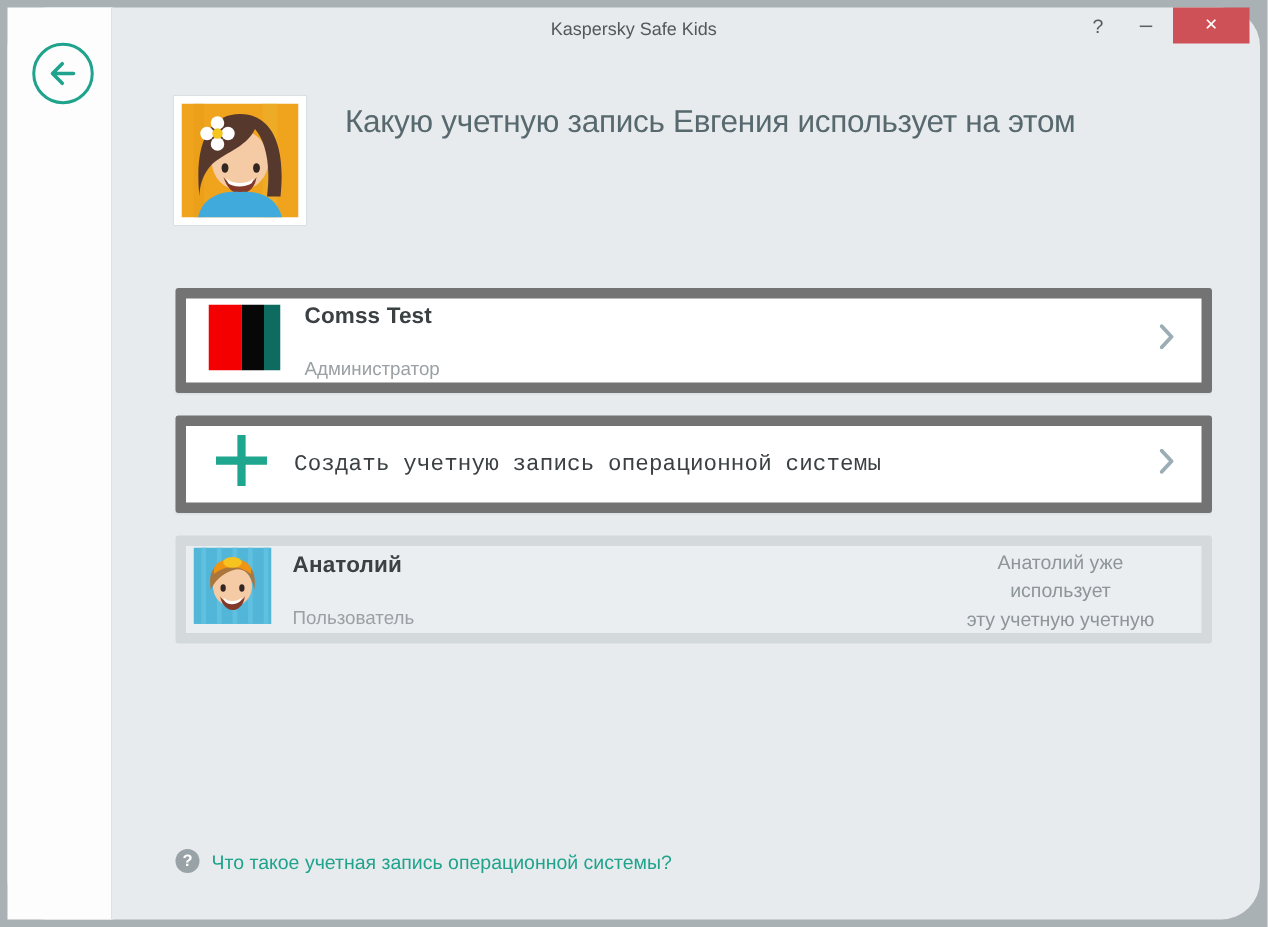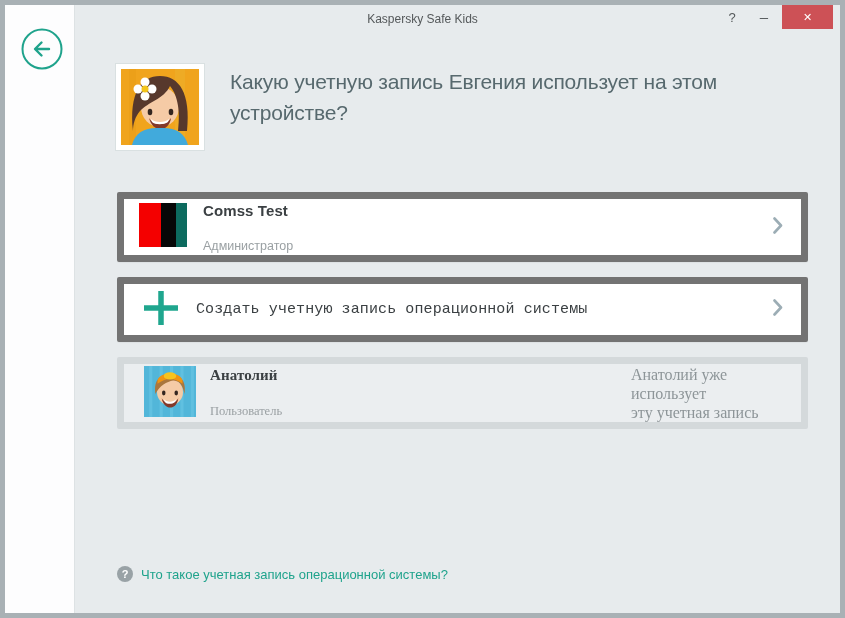--- a/index.html
+++ b/index.html
@@ -10,20 +10,21 @@
   .stage {
     position:relative;
     width:845px; height:618px;
     background:#a9b1b5; 
     overflow:hidden;
   }
   .inner {
     position:absolute; left:5px; top:5px;
     width:835px; height:608px;
     background:#e7ebed;
+    border-radius:26px;
   }
   
   .sidebar {
     position:absolute; left:0; top:0; bottom:0; width:70px;
     background:#fdfdfe;
     border-right:1px solid #dde2e4;
   }
   .back-btn {
     position:absolute; left:16px; top:23px; width:42px; height:42px;
     cursor:pointer; background:none; border:none; padding:0;
@@ -80,40 +81,39 @@
     cursor:pointer;
   }
   .card-admin  { top:187px; height:70px; }
   .card-create { top:272px; height:65px; }
   .card-user   {
     top:352px; height:72px;
     background:#ebeef0;
     border-color:#d4d9db;
     box-shadow:none;
     cursor:default;
-    padding-left:20px;
-    font-family:Liberation Serif, serif;
+    padding-left:5px;
   }
   .card-icon { flex:0 0 auto; display:block; }
   .card-text { margin-left:16px; }
   .card-user .card-text { margin-left:14px; }
   .card-title {
     font-size:15px; color:#3b4043; font-weight:bold; letter-spacing:0.1px;
   }
   .card-sub {
     font-size:12.5px; color:#9aa0a3; margin-top:20px;
   }
   .card-label {
     font-size:15px; color:#3b4043; margin-left:16px; letter-spacing:0.1px;font-family:Liberation Mono, monospace;
   }
   .chevron { margin-left:auto; display:block; flex:0 0 auto; }
   .status-block {
     margin-left:auto; width:152px;
-    font-size:16px; line-height:19px; color:#8d9598;
-    text-align:left;
+    font-size:13px; line-height:19px; color:#8d9598;
+    text-align:center;
   }
   
   .footer-link {
     position:absolute; left:112px; top:560px; height:18px;
     display:flex; align-items:center; cursor:pointer;
   }
   .help-circle {
     width:16px; height:16px; border-radius:50%;
     background:#99a2a6; color:#ffffff;
     font-size:11px; font-weight:bold;
@@ -173,21 +173,20 @@
             <circle cx="24" cy="27" r="4.5" fill="#ffffff"></circle>
             <circle cx="17" cy="20" r="4.5" fill="#ffffff"></circle>
             <circle cx="24" cy="20" r="3.5" fill="#f3c51d"></circle>
           </g>
           <path d="M11,76 C14,63 25,58 39,59 C53,58 64,63 67,76 Z" fill="#41aadc"></path>
         </svg>
       </span>
     </div>
     <div class="heading">
       <div>Какую учетную запись Евгения использует на этом</div>
-      <div>устройстве?</div>
     </div>
 
     <div class="card card-admin">
       <span class="card-icon">
         <svg width="48" height="44" viewBox="0 0 48 44">
           <rect width="22" height="44" fill="#f40000"></rect>
           <rect x="22" width="15" height="44" fill="#070707"></rect>
           <rect x="37" width="11" height="44" fill="#0d6b5f"></rect>
         </svg>
       </span>
@@ -234,21 +233,21 @@
           <path d="M17,31 C20,37 30,37 33,31 C32,38 28,40 25,40 C22,40 18,37 17,31 Z" fill="#83392a"></path>
           <path d="M19,32 C22,35 28,35 31,32 L30,34.5 C27,37 22,37 20,34.5 Z" fill="#ffffff"></path>
         </svg>
       </span>
       <div class="card-text">
         <div class="card-title">Анатолий</div>
         <div class="card-sub">Пользователь</div>
       </div>
       <div class="status-block">
         <div>Анатолий уже использует</div>
-        <div>эту учетная запись</div>
+        <div>эту учетную учетную</div>
       </div>
     </div>
 
     <div class="footer-link">
       <span class="help-circle">?</span>
       <span class="footer-text">Что такое учетная запись операционной системы?</span>
     </div>
 
   </div>
 </div>

